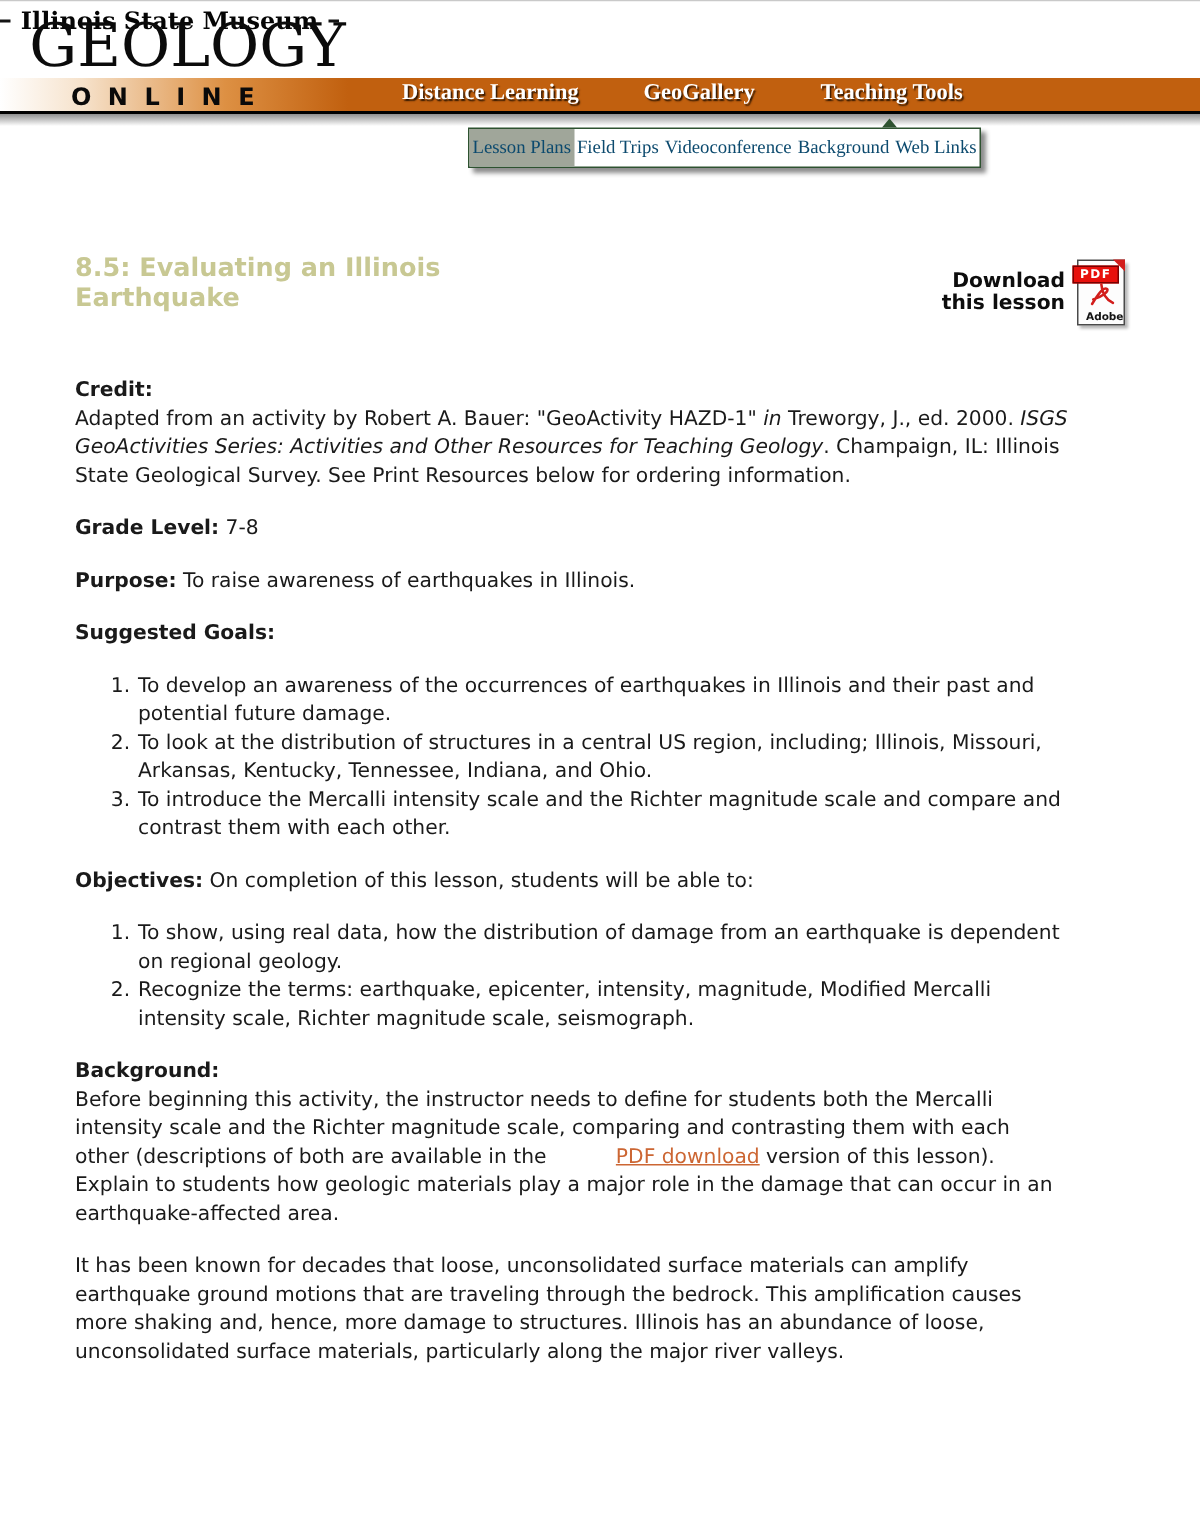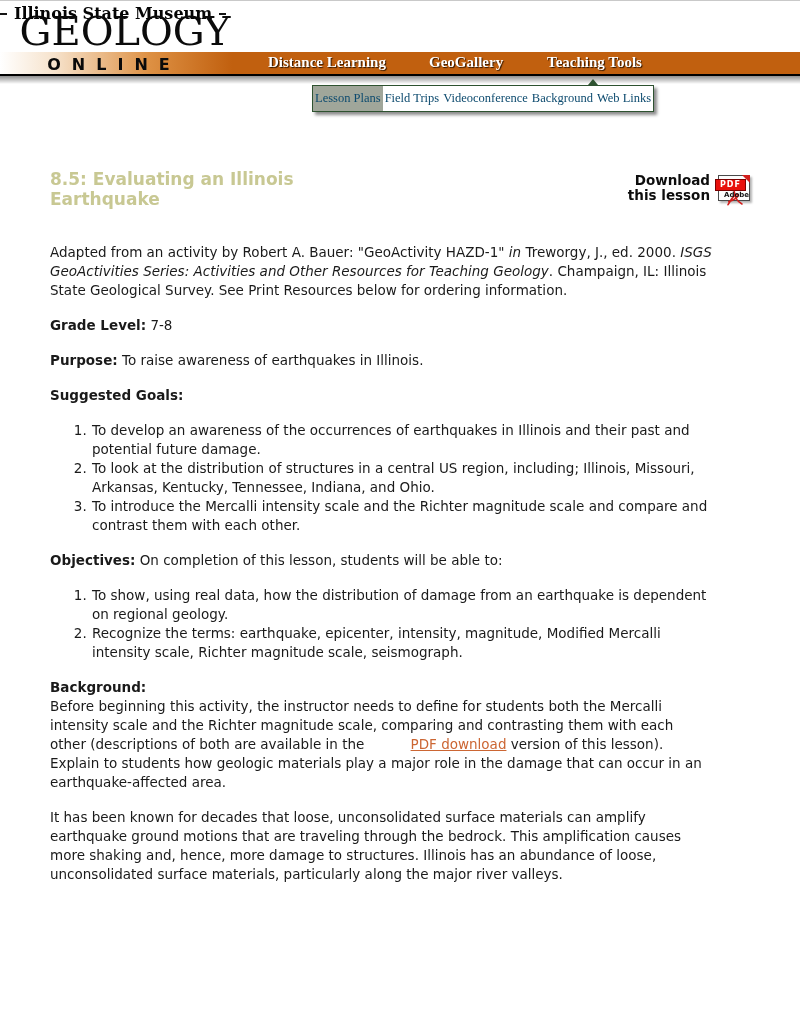--- a/index.html
+++ b/index.html
@@ -66,21 +66,21 @@
   .content { padding:0 50px; }
   .title-row { margin-top:85px; display:flex; justify-content:space-between; align-items:flex-start; }
   .page-title {
     width:305px; margin:0; font-size:17px; line-height:20px;
     font-weight:bold; color:#c8c893;
   }
   .download-box { display:flex; align-items:center; gap:8px; margin-top:4px; cursor:pointer; }
   .download-text { text-align:right; font-weight:bold; font-size:13.5px; line-height:15px; color:#0d0d0d; }
 
   .pdf-icon {
-    position:relative; width:32px; height:26px; background:#fdfdfd;
+    position:relative; width:32px; height:44px; background:#fdfdfd;
     border:1px solid #4a4a4a; box-shadow:2px 2px 2px #b5b5b5;
   }
   .pdf-fold {
     position:absolute; top:-1px; right:-1px; width:0; height:0;
     border-left:8px solid transparent; border-top:8px solid #d21e1c;
   }
   .pdf-banner {
     position:absolute; top:3px; left:-4px; background:#e8100c; color:#fff;
     border:1px solid #7a0000; font-size:8px; font-weight:bold;
     padding:0 4px; line-height:10px; letter-spacing:1px;
@@ -153,20 +153,21 @@
             <path d="M3 19 C9 9 13 4 16 6 C18 8 11 13 4 15" fill="none" stroke="#d21e1c" stroke-width="2.2" stroke-linecap="round"></path>
             <path d="M11 2 C11.5 9 15 15 21 18" fill="none" stroke="#d21e1c" stroke-width="2.2" stroke-linecap="round"></path>
           </svg>
         </div>
         <div class="pdf-brand">Adobe</div>
       </div>
     </div>
   </div>
 
   <p class="para first-para">
+    <span class="bold block">Credit:</span>
     <span>Adapted from an activity by Robert A. Bauer: "GeoActivity HAZD-1" </span><i>in</i><span> Treworgy, J., ed. 2000. </span><i>ISGS GeoActivities Series: Activities and Other Resources for Teaching Geology</i><span>. Champaign, IL: Illinois State Geological Survey. See Print Resources below for ordering information.</span>
   </p>
 
   <p class="para">
     <span class="bold">Grade Level:</span>
     <span>7-8</span>
   </p>
 
   <p class="para">
     <span class="bold">Purpose:</span>

